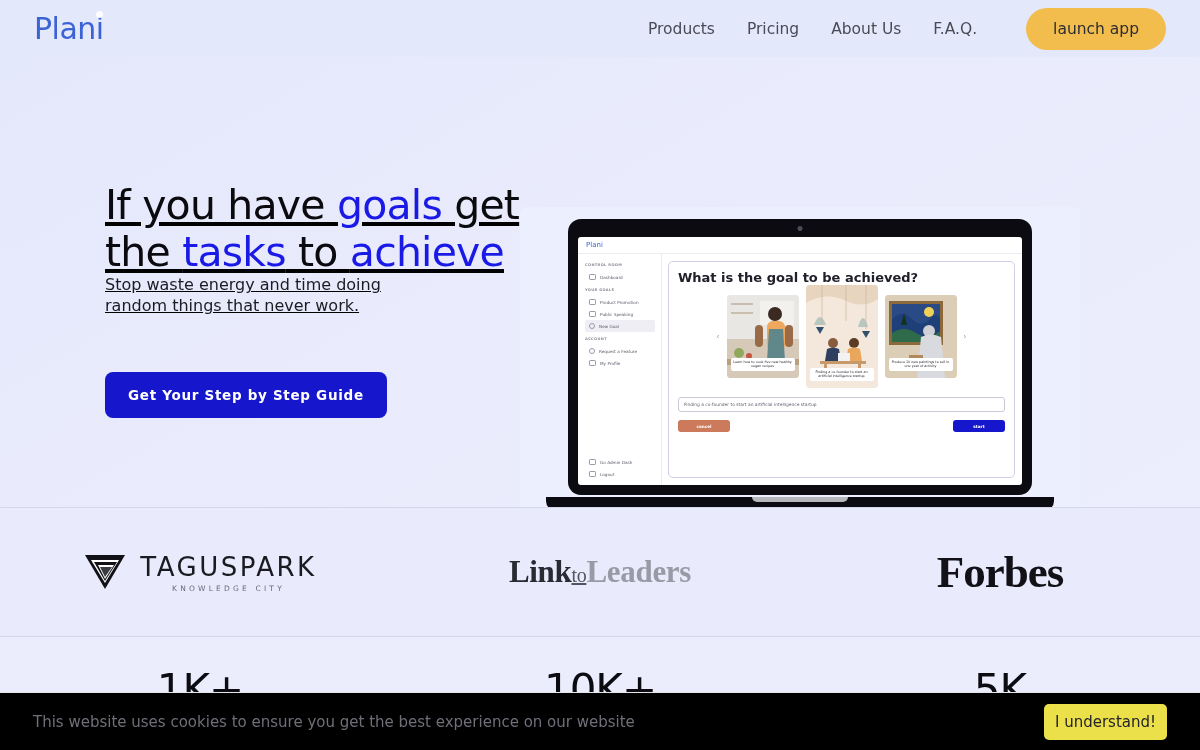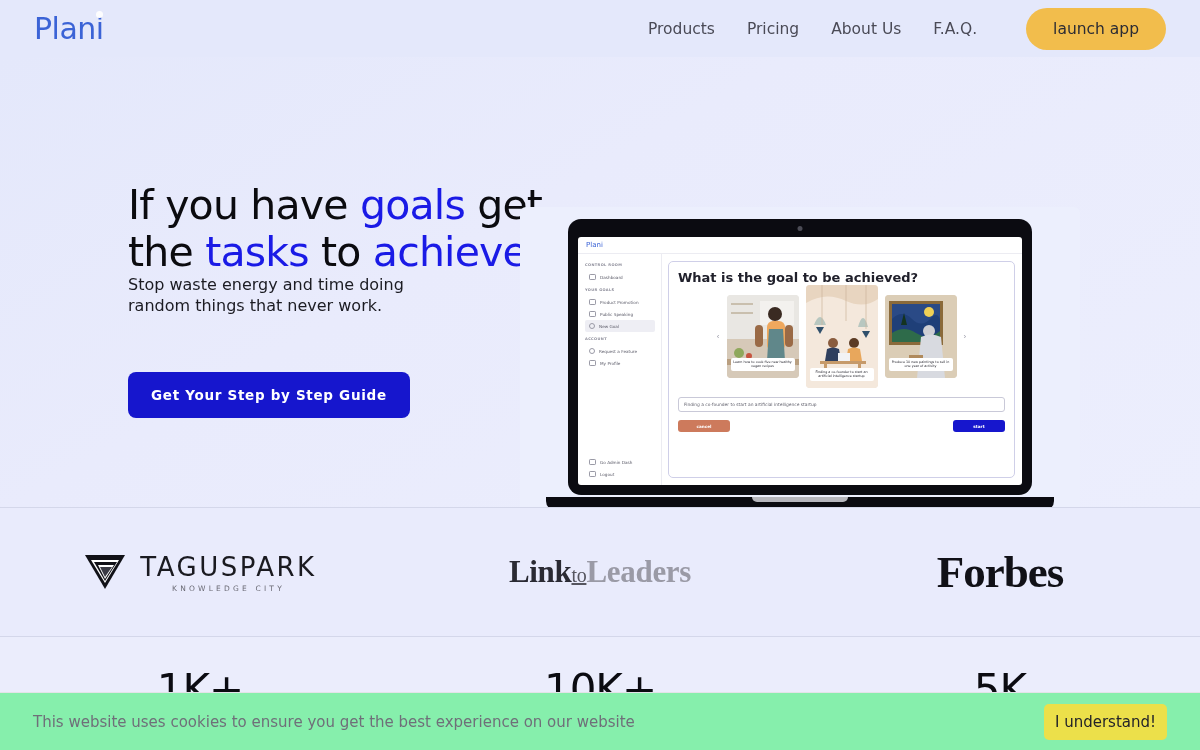--- a/index.html
+++ b/index.html
@@ -41,21 +41,21 @@
     padding: 12px 27px; font-size: 15.5px; cursor: pointer;
     font-family: "DejaVu Sans", sans-serif;
     margin-left: 17px;
   }
 
   
   .hero {
     position: absolute; top: 57px; left: 0; width: 1200px; height: 450px;
     background: linear-gradient(150deg, #e4e8fb 0%, #e9ebfc 40%, #eceefd 100%);
   }
-  .hero-left { position: absolute; left: 128px; top: 125px; width: 420px; }
+  .hero-left { position: absolute; left: 105px; top: 125px; width: 420px; text-decoration: underline; }
   h1.headline {
     font-size: 41px; line-height: 1.14; color: #0b0b0f;
     font-weight: 400; letter-spacing: -0.8px;
     font-family: "DejaVu Sans", sans-serif;
   }
   h1.headline .hl { color: #1a1ae6; }
   .subtext {
     font-size: 16px; line-height: 1.26;
     color: #1b1b22; max-width: 330px;
     font-family: "DejaVu Sans", sans-serif;
@@ -228,21 +228,21 @@
   }
   .stat { flex: 1; text-align: center; }
   .stat-num {
     font-size: 42px; color: #0b0b11; letter-spacing: -1px;
     font-family: "DejaVu Sans", sans-serif;
   }
 
   
   .cookie {
     position: absolute; left: 0; bottom: 0; width: 1200px; height: 58px;
-    background: #86efac; border-top: 1px solid #e3e3e8;
+    background: #000000; border-top: 1px solid #e3e3e8;
     display: flex; align-items: center; padding: 0 33px;
     z-index: 40;
   }
   .cookie-txt {
     font-size: 15px; color: #6f6f79;
     font-family: "DejaVu Sans", sans-serif;
   }
   .cookie-btn {
     margin-left: auto; background: #ece04a; color: #232329;
     border: none; border-radius: 5px;

